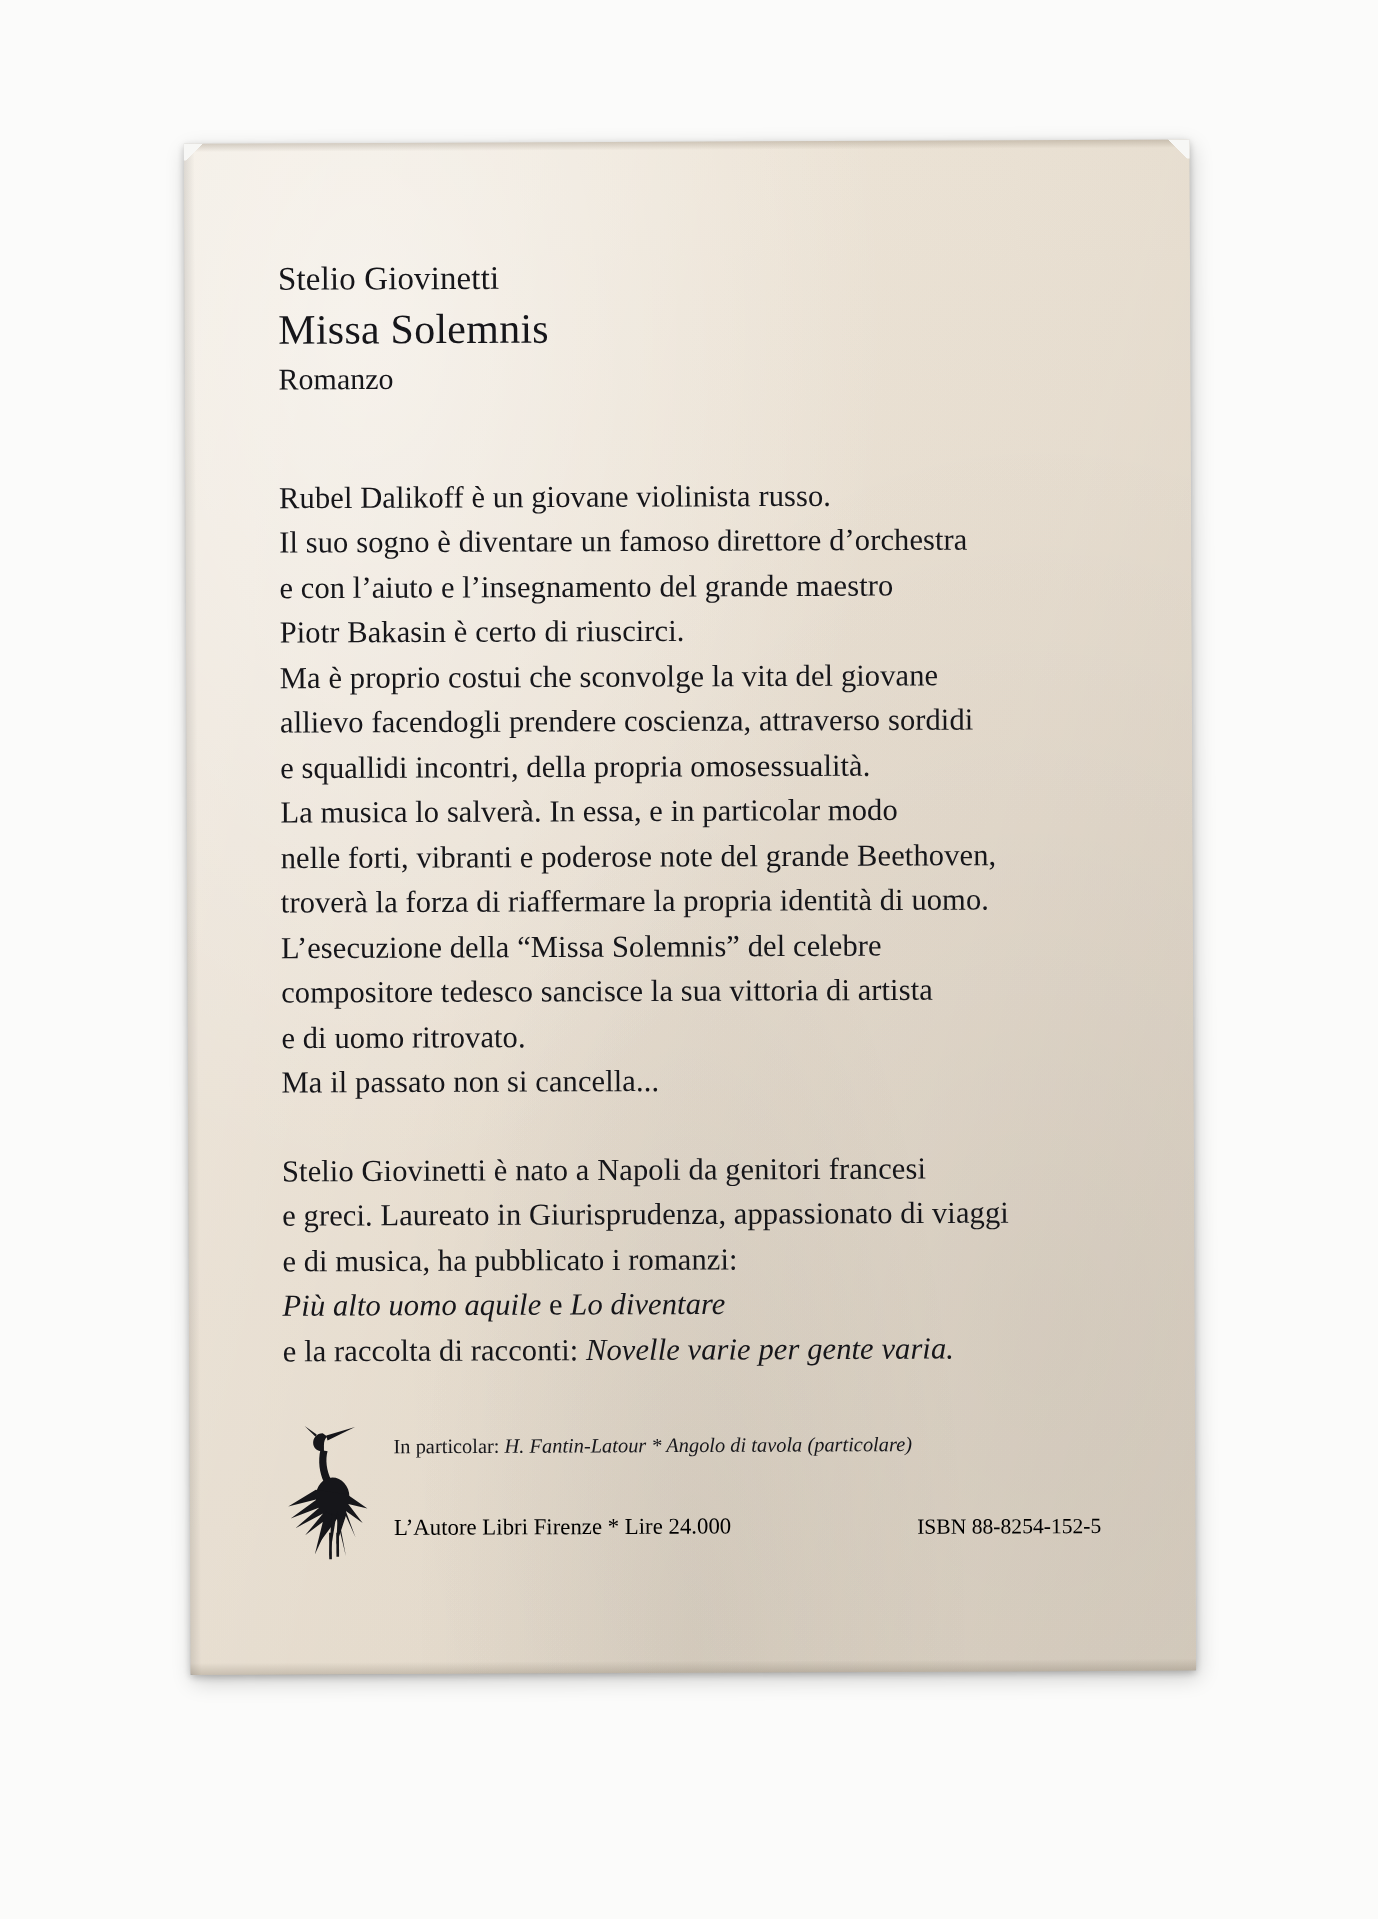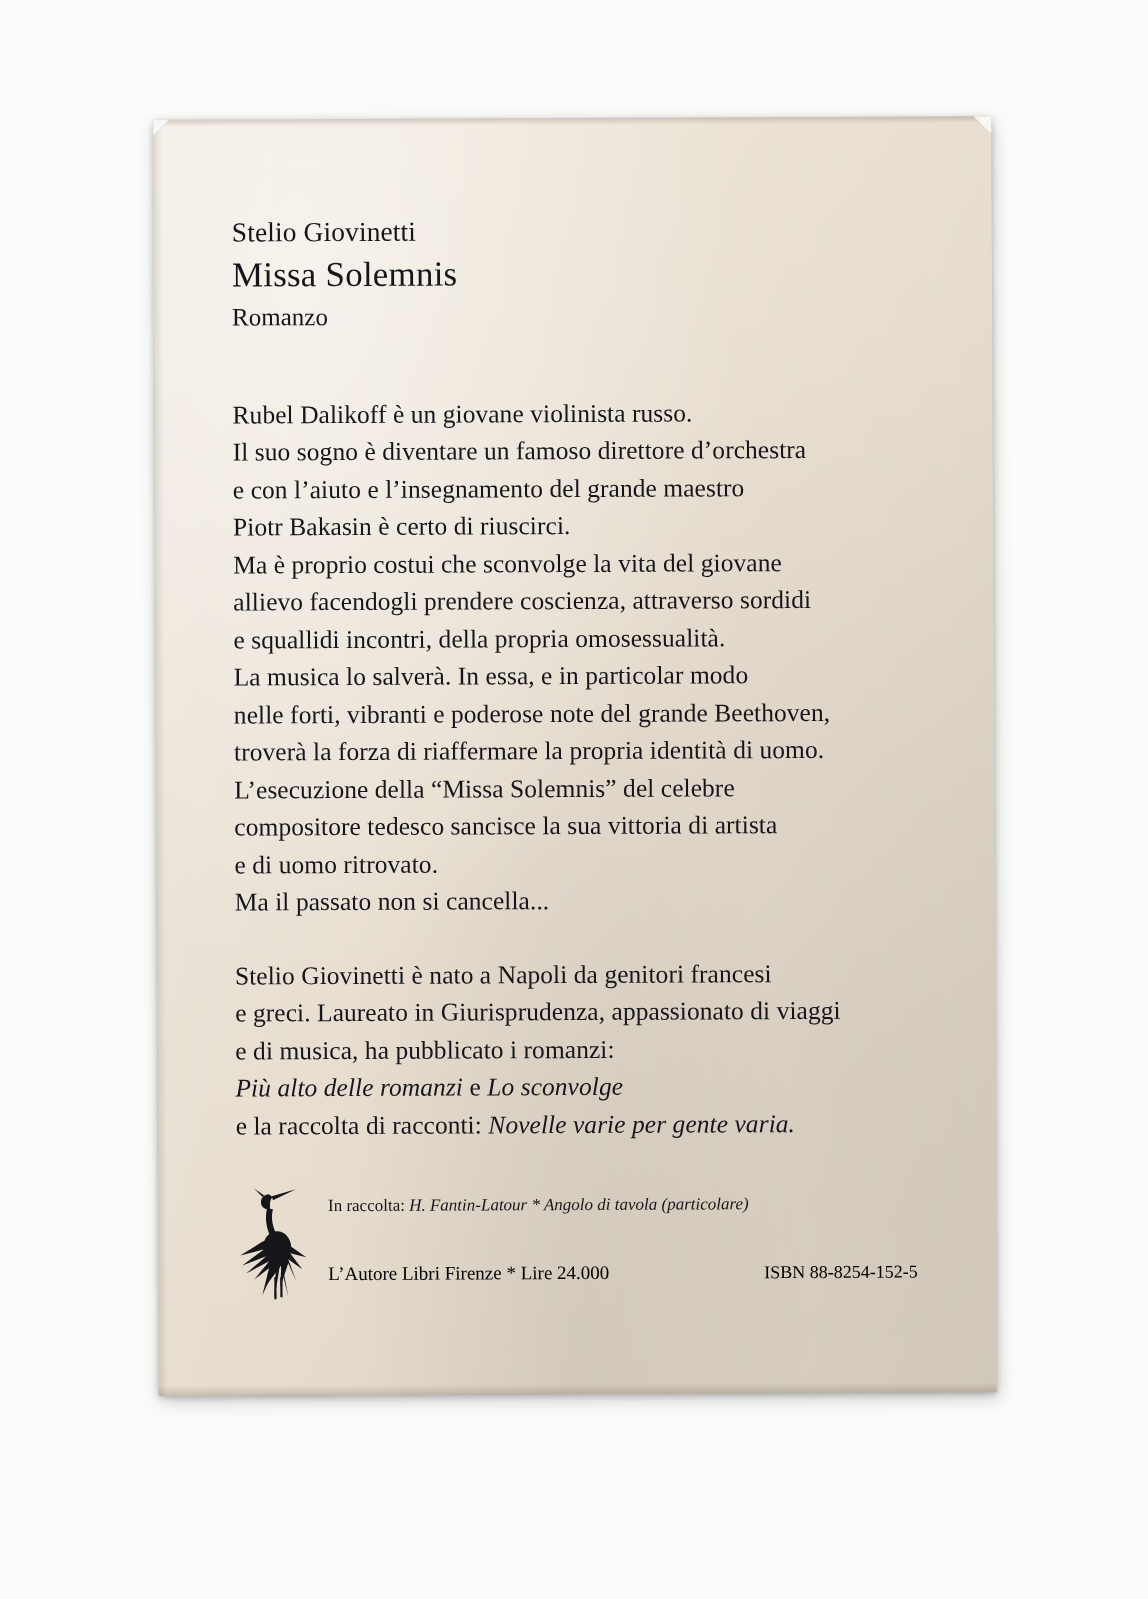--- a/index.html
+++ b/index.html
@@ -224,21 +224,21 @@
       <div class="ln">compositore tedesco sancisce la sua vittoria di artista</div>
       <div class="ln">e di uomo ritrovato.</div>
       <div class="ln">Ma il passato non si cancella...</div>
     </div>
 
     <div class="bio">
       <div class="ln">Stelio Giovinetti è nato a Napoli da genitori francesi</div>
       <div class="ln">e greci. Laureato in Giurisprudenza, appassionato di viaggi</div>
       <div class="ln">e di musica, ha pubblicato i romanzi:</div>
       <div class="ln">
-        <i>Più alto delle romanzi</i><span> e </span><i>Lo sconvolge</i>
+        <i>Più alto uomo aquile</i><span> e </span><i>Lo diventare</i>
       </div>
       <div class="ln">
         <span>e la raccolta di racconti: </span><i>Novelle varie per gente varia.</i>
       </div>
     </div>
 
   </div>
 
   <div class="footer">
 
@@ -262,21 +262,21 @@
           <path d="M35 74 L26 110 L41 78 Z"></path>
 
           <rect x="38" y="92" width="2.2" height="22"></rect>
           <rect x="44" y="92" width="2.2" height="20"></rect>
         </g>
       </svg>
     </div>
 
     <div class="footer-text">
       <div class="cover-credit">
-        <span>In raccolta: </span><i>H. Fantin-Latour * Angolo di tavola (particolare)</i>
+        <span>In particolar: </span><i>H. Fantin-Latour * Angolo di tavola (particolare)</i>
       </div>
       <div class="imprint-row">
         <div class="imprint">L’Autore Libri Firenze * Lire 24.000</div>
         <div class="isbn">ISBN 88-8254-152-5</div>
       </div>
     </div>
 
   </div>
 </div>
 

